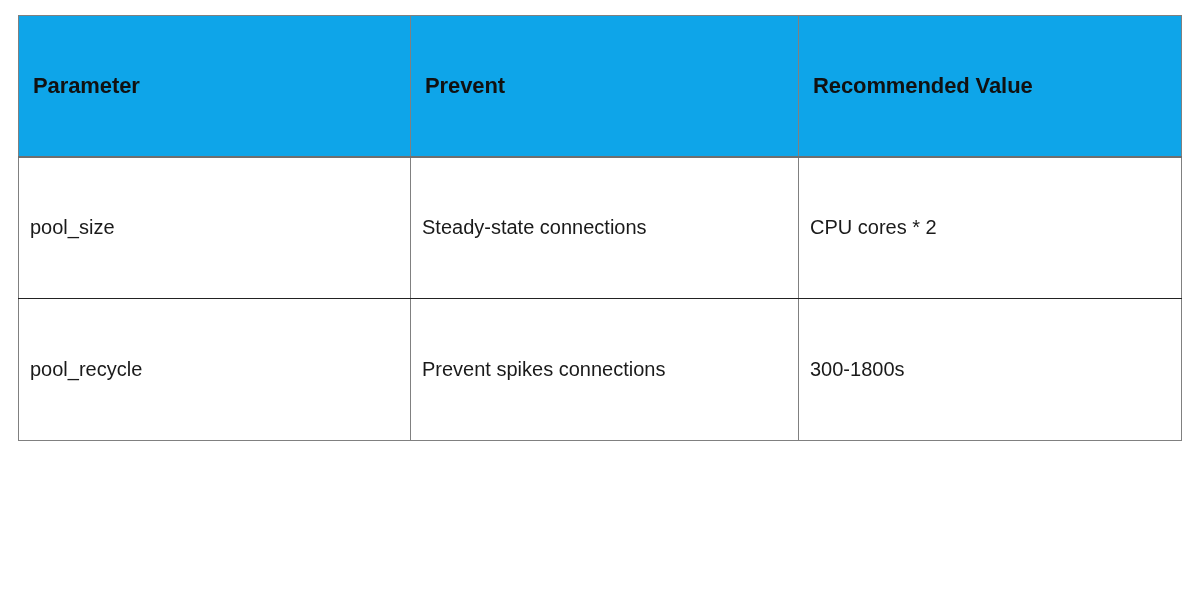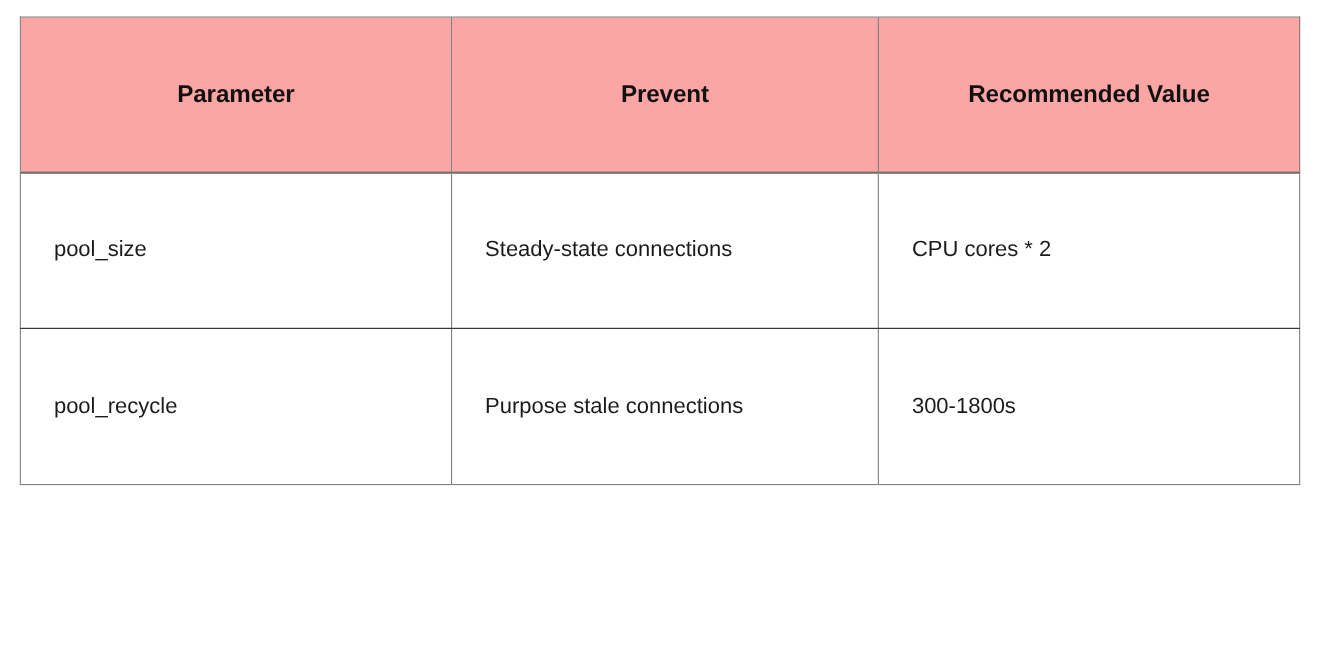--- a/index.html
+++ b/index.html
@@ -39,38 +39,38 @@
     table-layout: fixed;
     border: 1px solid #808080;
     background: #ffffff;
   }
 
   table.param-table col.c-param  { width: 392px; }
   table.param-table col.c-purpose{ width: 388px; }
   table.param-table col.c-value  { width: 383px; }
 
   thead th {
-    background: #fca5a5;
+    background: #0ea5e9;
     height: 141px;
     padding: 0 14px;
     vertical-align: middle;
-    text-align: center;
+    text-align: left;
     font-size: 22px;
     font-weight: bold;
     letter-spacing: -0.1px;
     color: #111111;
     border-right: 1px solid #808080;
     border-bottom: 2px solid #6f6f6f;
     box-sizing: border-box;
   }
   thead th:last-child { border-right: none; }
 
   tbody td {
     height: 142px;
-    padding: 0 30px;
+    padding: 0 11px;
     vertical-align: middle;
     text-align: left;
     font-size: 20px;
     font-weight: normal;
     color: #1a1a1a;
     background: #ffffff;
     border-right: 1px solid #808080;
     border-bottom: 1px solid #222222;
     box-sizing: border-box;
   }
@@ -113,21 +113,21 @@
           </td>
           <td>
             <span class="cell-text">CPU cores * 2</span>
           </td>
         </tr>
         <tr>
           <td>
             <span class="cell-text">pool_recycle</span>
           </td>
           <td>
-            <span class="cell-text">Purpose stale connections</span>
+            <span class="cell-text">Prevent spikes connections</span>
           </td>
           <td>
             <span class="cell-text">300-1800s</span>
           </td>
         </tr>
       </tbody>
     </table>
   </div>
 </div>
 

